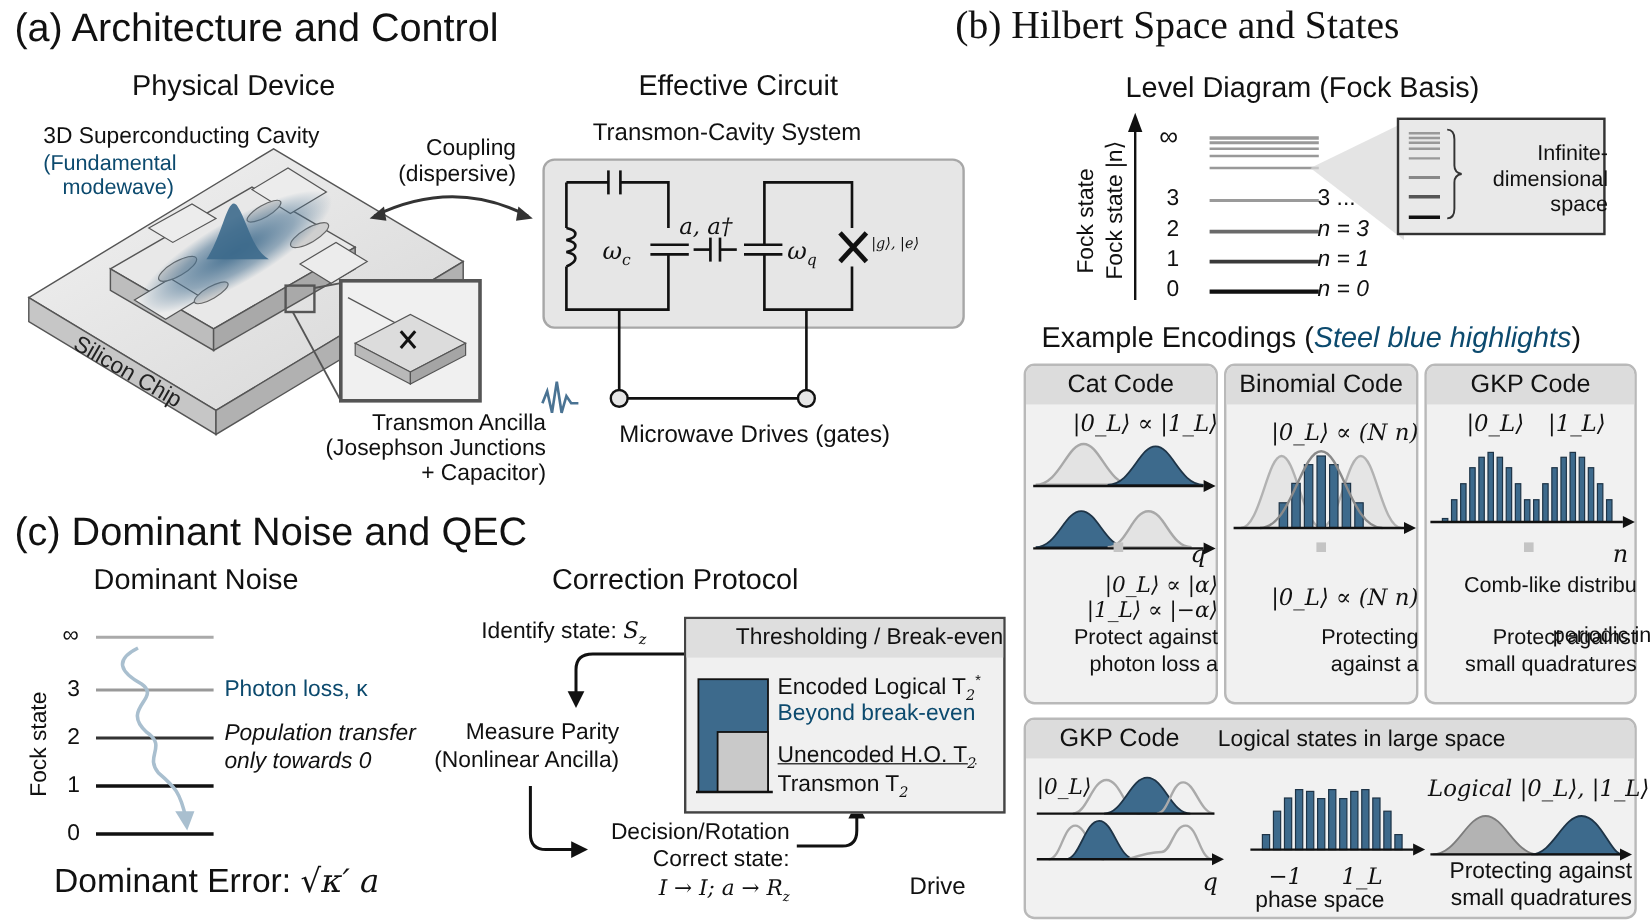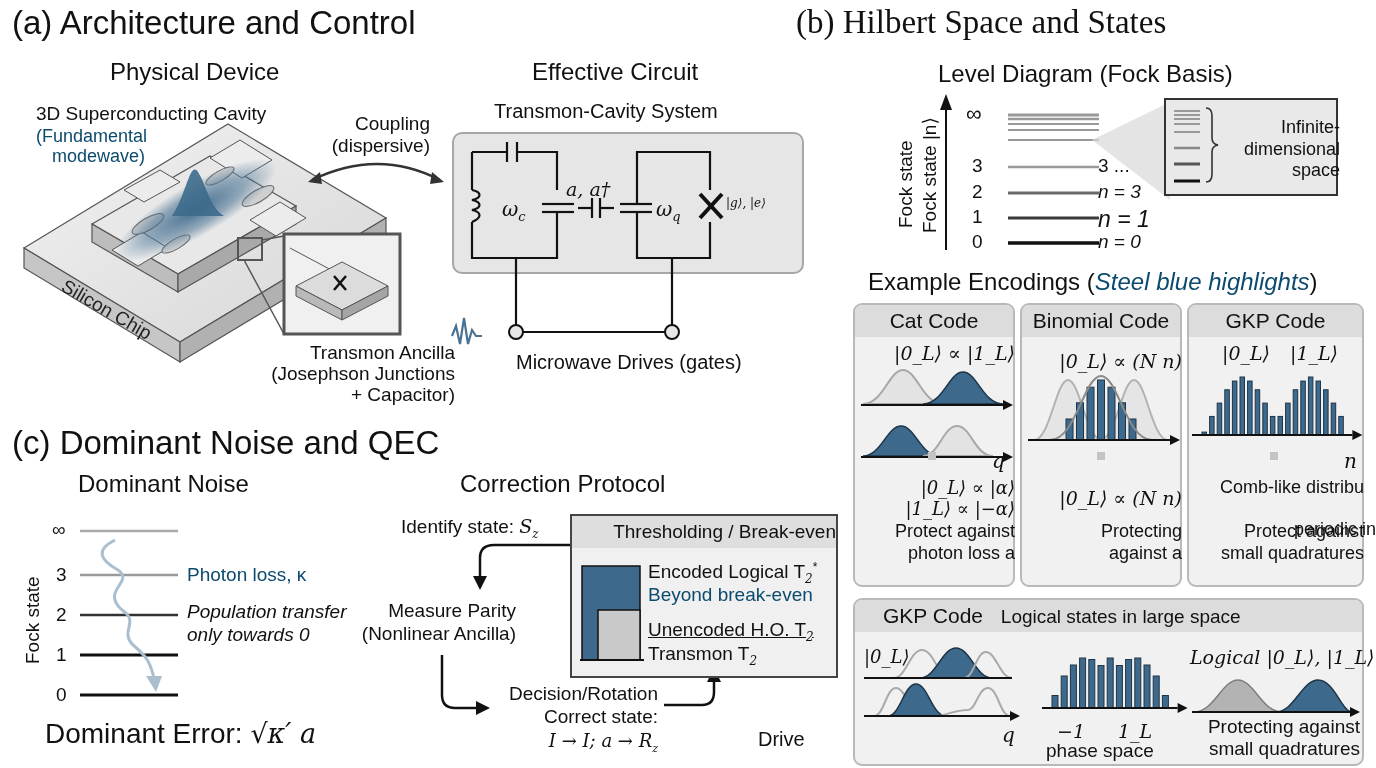--- a/index.html
+++ b/index.html
@@ -162,21 +162,21 @@
 </svg>
 <div class="abs t" style="left:895px;top:150px;font-size:19px;transform:rotate(-90deg);transform-origin:0 0;width:140px;top:228px;">Fock state</div>
 <div class="abs t" style="left:918px;font-size:19px;transform:rotate(-90deg);transform-origin:0 0;width:150px;top:233px;">Fock state |n⟩</div>
 <div class="abs t" style="left:966px;top:101px;font-size:22px;">∞</div>
 <div class="abs t" style="left:972px;top:155px;font-size:19px;">3</div>
 <div class="abs t" style="left:972px;top:181px;font-size:19px;">2</div>
 <div class="abs t" style="left:972px;top:206px;font-size:19px;">1</div>
 <div class="abs t" style="left:972px;top:231px;font-size:19px;">0</div>
 <div class="abs t" style="left:1098px;top:155px;font-size:19px;">3 ...</div>
 <div class="abs t ita" style="left:1098px;top:181px;font-size:19px;">n = 3</div>
-<div class="abs t ita" style="left:1098px;top:206px;font-size:23px;">n = 1</div>
+<div class="abs t ita" style="left:1098px;top:206px;font-size:19px;">n = 1</div>
 <div class="abs t ita" style="left:1098px;top:231px;font-size:19px;">n = 0</div>
 
 <div class="abs" style="left:1164px;top:98px;width:170px;height:94px;background:#e9e9e9;border:2px solid #333;"></div>
 <svg style="left:1164px;top:98px;" width="172" height="96">
   <g stroke="#999">
     <line x1="10" y1="13" x2="36" y2="13" stroke-width="2"></line>
     <line x1="10" y1="17" x2="36" y2="17" stroke-width="2"></line>
     <line x1="10" y1="21" x2="36" y2="21" stroke-width="2"></line>
     <line x1="10" y1="26" x2="36" y2="26" stroke-width="2"></line>
     <line x1="10" y1="34" x2="36" y2="34" stroke-width="2"></line>
@@ -267,21 +267,21 @@
 <div class="abs t ser" style="left:1344px;top:449px;font-size:20px;">n</div>
 <div class="abs" style="left:1270px;top:452px;width:8px;height:8px;background:#c4c4c4;"></div>
 <div class="abs t c" style="left:1187px;top:477px;width:177px;">Comb-like distribu</div>
 <div class="abs t c" style="left:1187px;top:519px;width:151px;margin-left:38px;">periodic in</div>
 <div class="abs t c" style="left:1187px;top:521px;width:177px;">Protect against</div>
 <div class="abs t c" style="left:1187px;top:543px;width:177px;">small quadratures</div>
 
 <div class="panel" style="left:853px;top:598px;width:507px;height:164px;">
   <div class="hdr" style="text-align:left;">
     <span style="margin-left:28px;">GKP Code</span>
-    <span style="margin-left:12px;font-size:19px;">Logical states in large space</span>
+    <span style="margin-left:26px;font-size:19px;">Logical states in large space</span>
   </div>
 </div>
 <div class="abs t ser" style="left:864px;top:646px;font-size:18px;">|0_L⟩</div>
 <svg style="left:860px;top:640px;" width="170" height="80">
   <path d="M34,38 C46,38 50,10 62,10 C74,10 78,38 90,38" fill="none" stroke="#aaa" stroke-width="2"></path>
   <path d="M60,38 C76,38 82,8 96,8 C110,8 116,38 132,38 Z" fill="#3d6a8c" stroke="#1e3447" stroke-width="1.5"></path>
   <path d="M104,38 C114,38 116,12 126,12 C136,12 140,38 152,38" fill="none" stroke="#aaa" stroke-width="2"></path>
   <line x1="4" y1="38" x2="152" y2="38" stroke="#111" stroke-width="2"></line>
   <path d="M14,76 C24,76 26,48 36,48 C46,48 50,76 60,76" fill="none" stroke="#aaa" stroke-width="2"></path>
   <path d="M28,76 C40,76 44,44 56,44 C68,44 72,76 86,76 Z" fill="#3d6a8c" stroke="#1e3447" stroke-width="1.5"></path>

